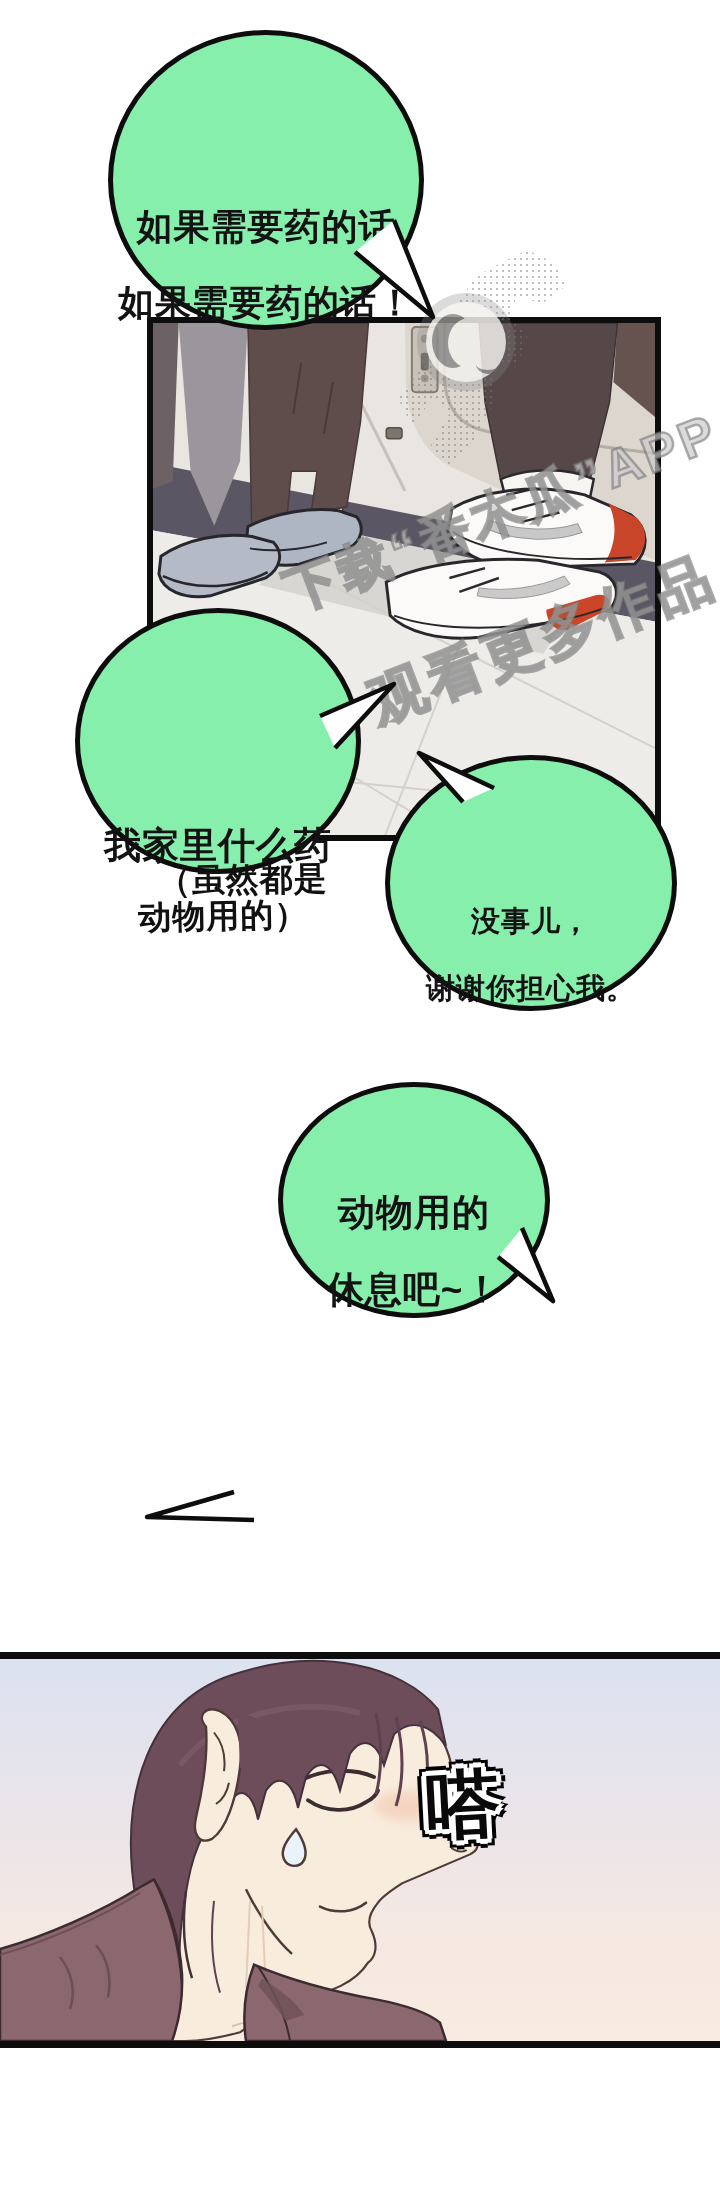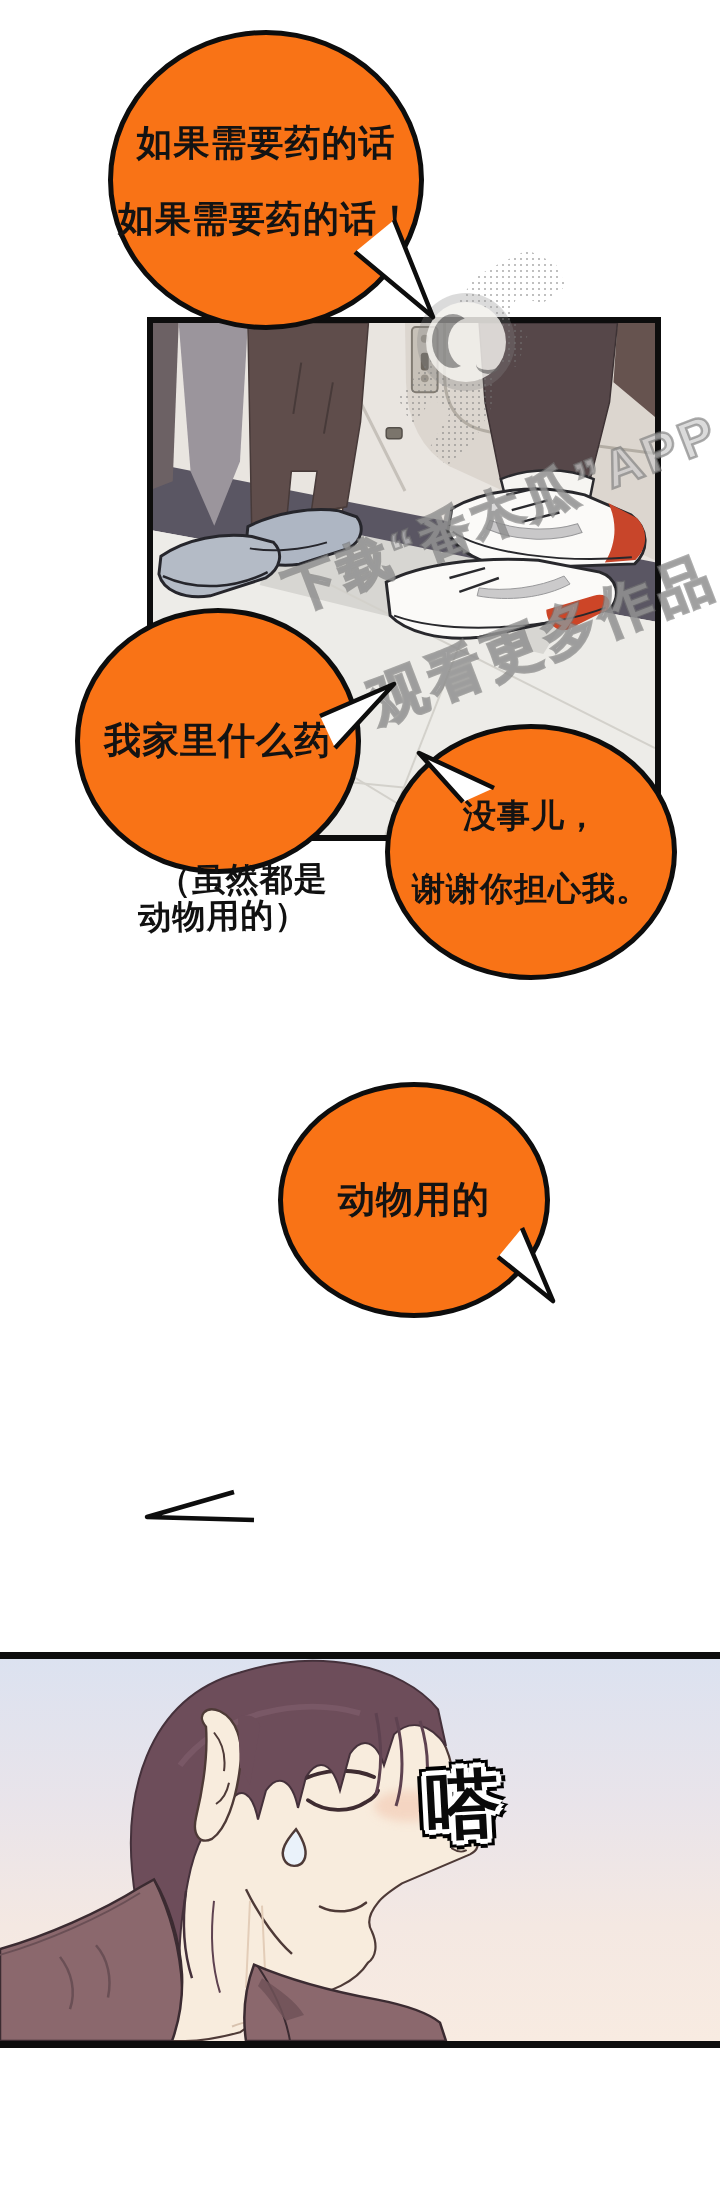--- a/index.html
+++ b/index.html
@@ -1,29 +1,29 @@
 <!DOCTYPE html>
 <html><head>
 <meta charset="utf-8">
 <style>
   html,body{margin:0;padding:0;background:#ffffff;}
   #page{position:relative;width:720px;height:2188px;background:#ffffff;overflow:hidden;
         font-family:"Liberation Sans","DejaVu Sans",sans-serif;}
 
   
-  .bubble{position:absolute;background:#f97316;border:5px solid #0d0d0d;border-radius:50%;
-          display:flex;flex-direction:column;align-items:center;justify-content:center;
+  .bubble{position:absolute;background:#86efac;border:5px solid #0d0d0d;border-radius:50%;
+          display:flex;flex-direction:column;align-items:center;justify-content:flex-end;
           text-align:center;font-weight:bold;color:#131313;z-index:6;box-sizing:border-box;
           line-height:1.25;letter-spacing:1px;gap:31px;}
   .tail{position:absolute;z-index:7;pointer-events:none;}
   .tail path{fill:#ffffff;stroke:#0d0d0d;stroke-width:4.5;stroke-linejoin:round;}
 
   #bubble-offer  {left:108px;top:30px;  width:316px;height:300px;font-size:36px;}
   #bubble-meds   {left:75px; top:608px; width:286px;height:266px;font-size:37px;}
-  #bubble-decline{left:385px;top:724px; width:292px;height:256px;font-size:33px;}
+  #bubble-decline{left:385px;top:755px; width:292px;height:256px;font-size:29px;}
   #bubble-rest   {left:278px;top:1082px;width:272px;height:236px;font-size:37px;}
   #bubble-ok     {left:163px;top:1335px;width:258px;height:240px;font-size:38px;}
 
   .aside{position:absolute;left:138px;top:862px;z-index:6;font-weight:bold;color:#111;
          font-size:33px;line-height:1.1;transform:rotate(-1deg);letter-spacing:1px;}
   .aside .l1{padding-left:20px;}
 
   
   #panel-photo{position:absolute;left:147px;top:317px;width:514px;height:524px;
                border:6px solid #0d0d0d;box-sizing:border-box;background:#e9e5e0;z-index:2;}
@@ -166,20 +166,21 @@
   <div class="bubble" id="bubble-decline">
     <div>没事儿，</div>
     <div>谢谢你担心我。</div>
   </div>
 
   <svg class="tail" style="left:485px;top:1215px;" width="85" height="100" viewBox="0 0 85 100">
     <path d="M13,42 L68,86 L37,13"></path>
   </svg>
   <div class="bubble" id="bubble-rest">
     <div>动物用的</div>
+    <div>休息吧~！</div>
   </div>
 
   <svg class="tail" style="left:135px;top:1480px;" width="130" height="55" viewBox="0 0 130 55">
     <path d="M99,12 L12,37 L119,40"></path>
   </svg>
 
   <div id="panel-scene">
     <svg viewBox="0 0 720 395" preserveAspectRatio="none">
       <defs>
         <filter id="soft" x="-50%" y="-50%" width="200%" height="200%">

